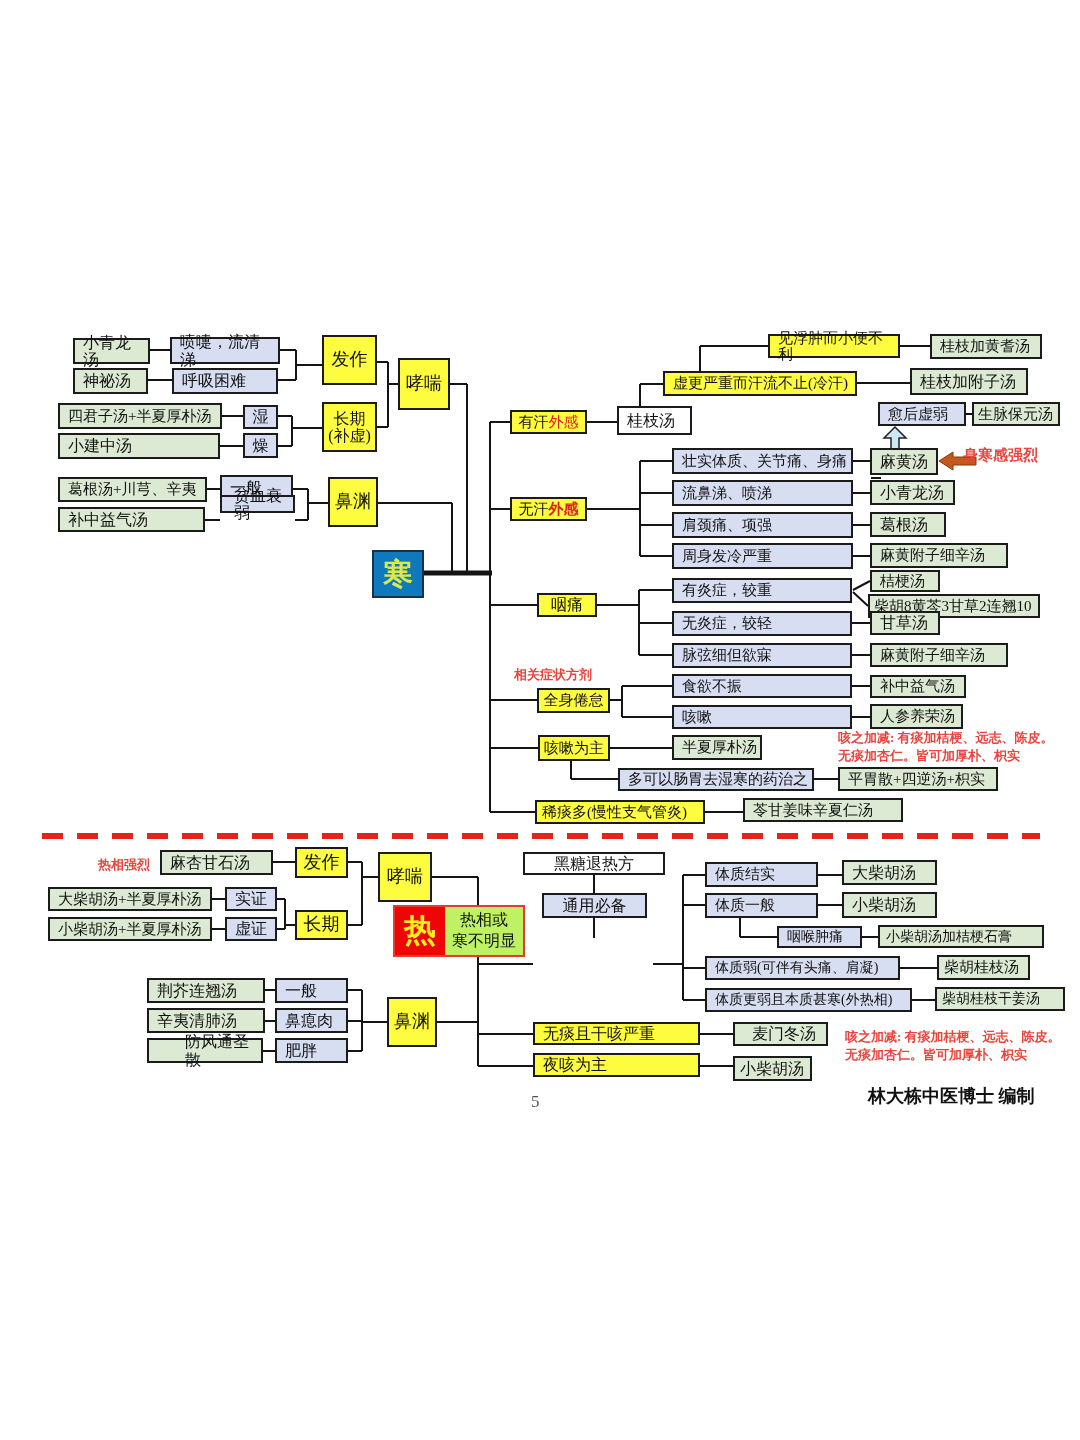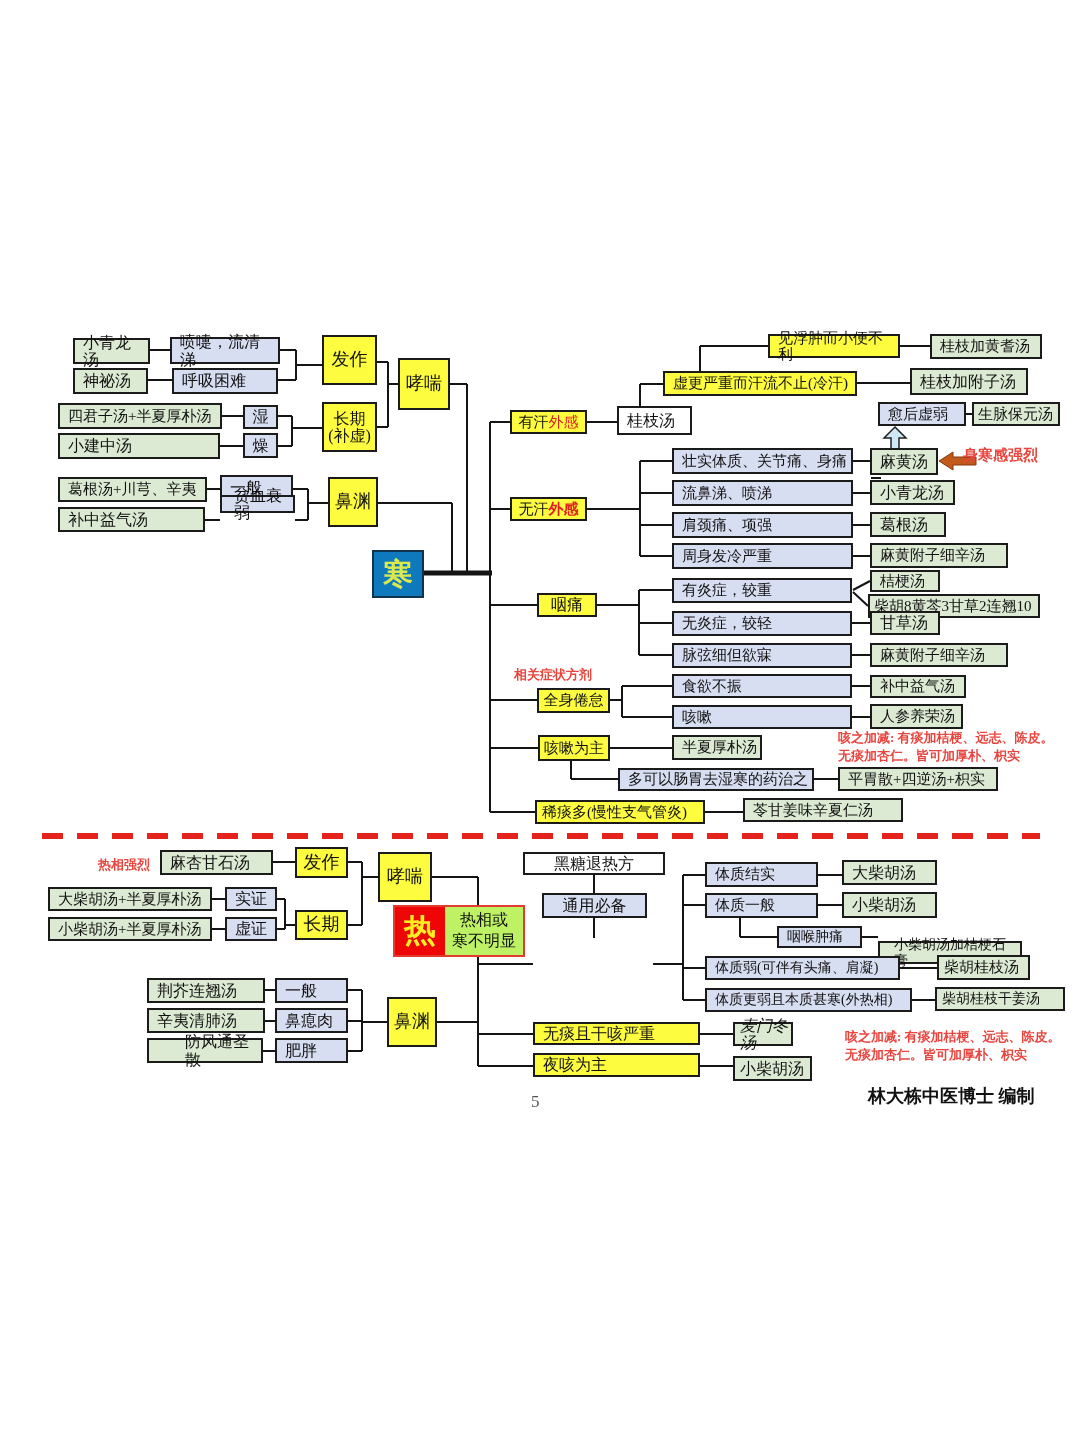--- a/index.html
+++ b/index.html
@@ -190,28 +190,28 @@
 <div class="nb l" style="left:275px;top:1038px;width:73px;height:25px;">肥胖</div>
 <div class="nb c y f18" style="left:387px;top:997px;width:50px;height:50px;">鼻渊</div>
 
 <div class="nb c w" style="left:523px;top:852px;width:142px;height:23px;">黑糖退热方</div>
 <div class="nb c l" style="left:542px;top:893px;width:105px;height:25px;">通用必备</div>
 <div class="nb l f15" style="left:705px;top:862px;width:113px;height:25px;">体质结实</div>
 <div class="nb g" style="left:842px;top:860px;width:95px;height:25px;">大柴胡汤</div>
 <div class="nb l f15" style="left:705px;top:893px;width:113px;height:25px;">体质一般</div>
 <div class="nb g" style="left:842px;top:892px;width:95px;height:26px;">小柴胡汤</div>
 <div class="nb l f14" style="left:777px;top:926px;width:85px;height:22px;">咽喉肿痛</div>
-<div class="nb g f14" style="left:878px;top:925px;width:144px;height:23px;padding-left:14px;margin-top:16px;">小柴胡汤加桔梗石膏</div>
+<div class="nb g f14" style="left:878px;top:925px;width:166px;height:23px;padding-left:6px;">小柴胡汤加桔梗石膏</div>
 <div class="nb l f14" style="left:705px;top:956px;width:195px;height:24px;">体质弱(可伴有头痛、肩凝)</div>
 <div class="nb g f15" style="left:937px;top:955px;width:93px;height:25px;padding-left:5px;">柴胡桂枝汤</div>
 <div class="nb l f14" style="left:705px;top:988px;width:207px;height:24px;">体质更弱且本质甚寒(外热相)</div>
 <div class="nb g f14" style="left:935px;top:987px;width:130px;height:24px;padding-left:5px;">柴胡桂枝干姜汤</div>
 
 <div class="nb y" style="left:533px;top:1022px;width:167px;height:23px;">无痰且干咳严重</div>
-<div class="nb g" style="left:733px;top:1022px;width:60px;height:24px;padding-left:5px;font-style:italic;">麦门冬汤</div>
+<div class="nb g" style="left:733px;top:1022px;width:95px;height:24px;padding-left:17px;">麦门冬汤</div>
 <div class="nb y" style="left:533px;top:1053px;width:167px;height:24px;">夜咳为主</div>
 <div class="nb g" style="left:733px;top:1056px;width:79px;height:25px;padding-left:5px;">小柴胡汤</div>
 <div class="note" style="left:845px;top:1028px;font-size:13px;">
   <div>咳之加减: 有痰加桔梗、远志、陈皮。</div>
   <div>无痰加杏仁。皆可加厚朴、枳实</div>
 </div>
 
 </div>
 
 </body></html>

